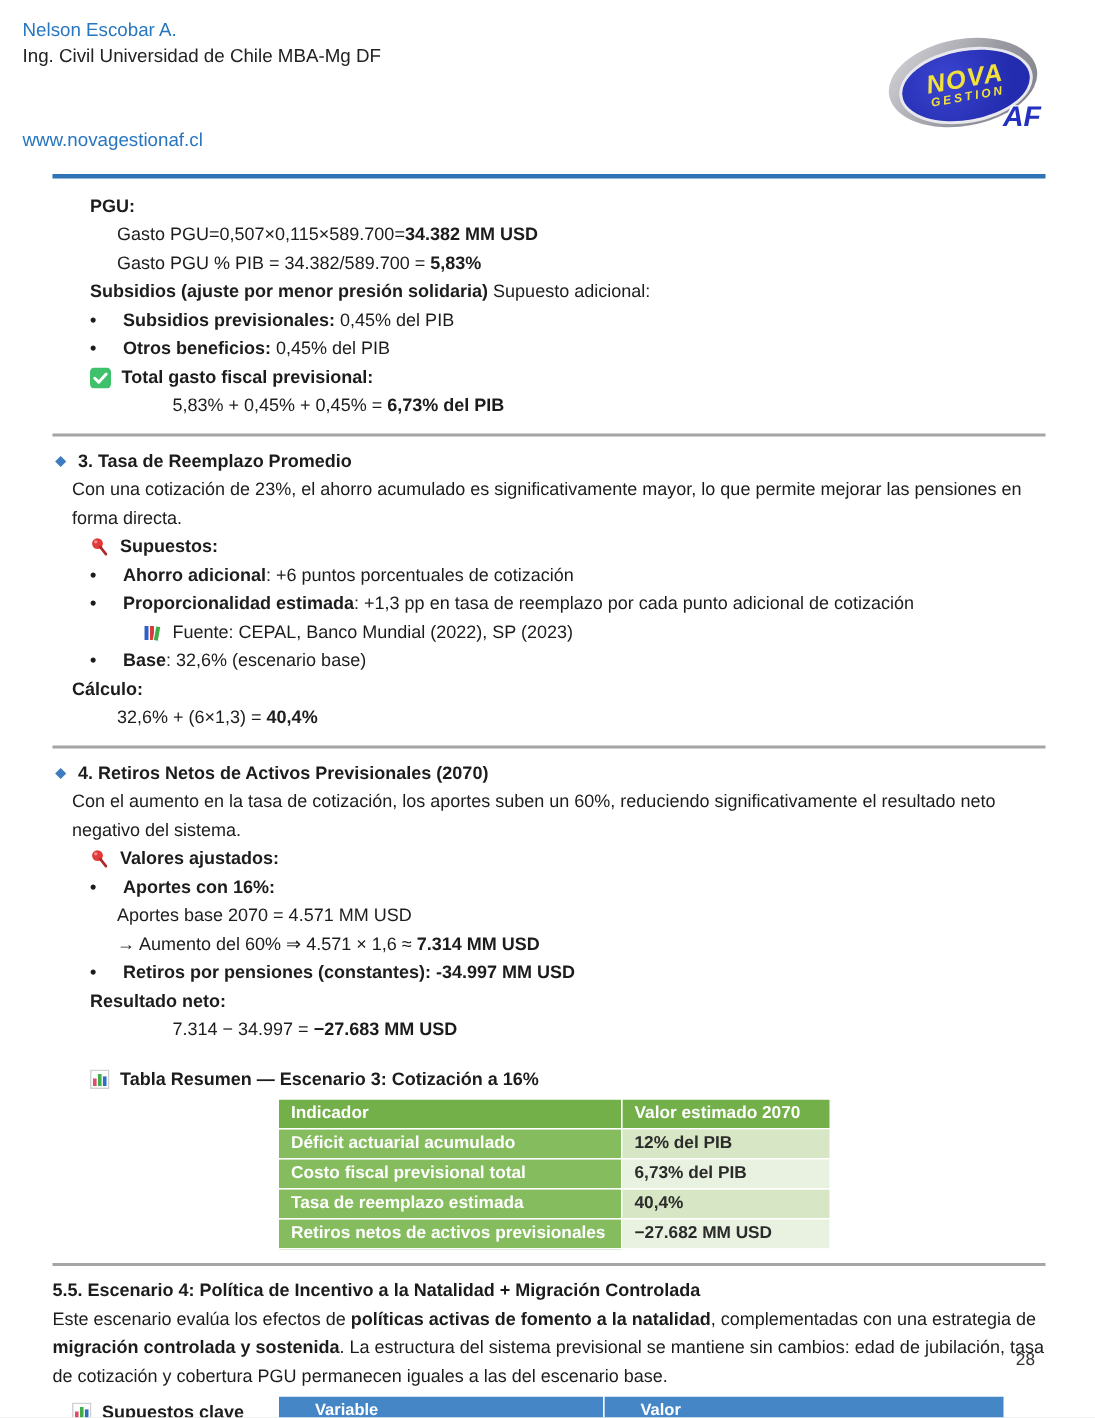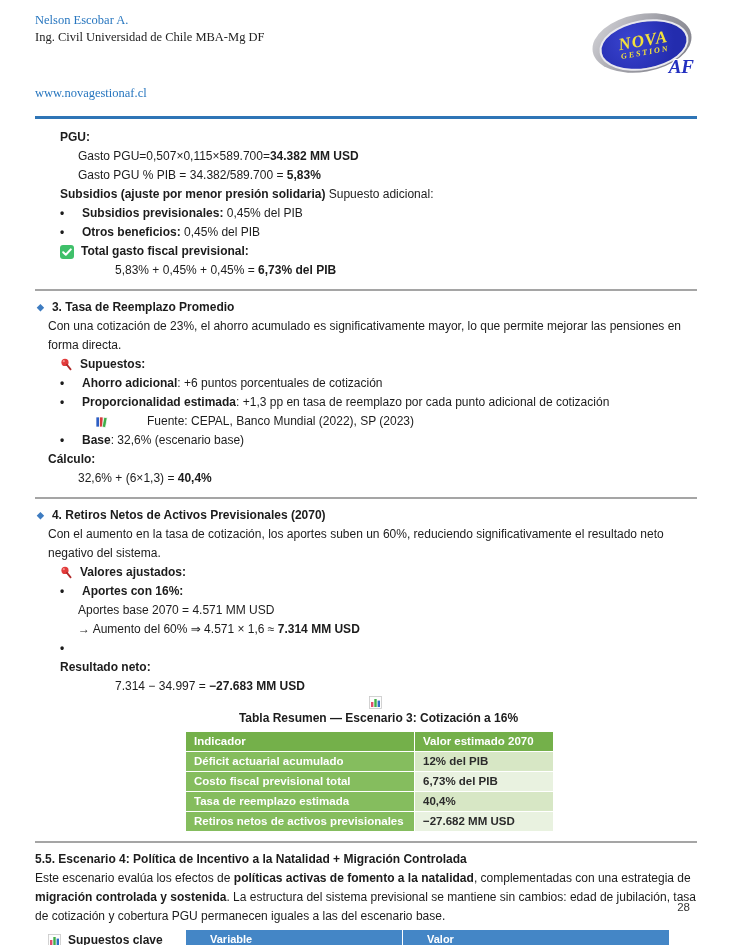--- a/index.html
+++ b/index.html
@@ -3,21 +3,21 @@
 <meta charset="utf-8">
 <style>
   html,body{margin:0;padding:0;background:#e8e8e8;}
   .page{
     width:730px;height:945px;background:#ffffff;position:relative;overflow:hidden;
     font-family:"Liberation Sans",sans-serif;font-size:12px;color:#1c1c1c;
     margin:0 auto;box-sizing:border-box;
   }
   b{font-weight:bold;}
   
-  .header{display:flex;justify-content:space-between;align-items:flex-start;padding:12px 30px 0 35px;font-family:Liberation Serif, serif;}
+  .header{display:flex;justify-content:space-between;align-items:center;padding:12px 30px 0 15px;}
   .hdr-left{line-height:17px;font-size:12.5px;}
   .hdr-name{color:#2776BF;}
   .hdr-degree{color:#222;}
   .hdr-link{color:#2776BF;text-decoration:none;display:inline-block;margin-top:39px;}
   
   .logo{position:relative;width:104px;height:66px;margin-right:4px;}
   .logo-outer{position:absolute;left:0;top:2px;width:100px;height:58px;border-radius:50%;
     background:linear-gradient(135deg,#d8d8dc 0%,#9a9aa2 55%,#7c7c86 100%);transform:rotate(-10deg);}
   .logo-inner{position:absolute;left:7px;top:8px;width:86px;height:46px;border-radius:50%;
     background:radial-gradient(circle at 35% 35%,#3a44d0 0%,#232cae 70%);border:2px solid #e8e8ee;
@@ -134,21 +134,21 @@
     <ul class="bullets">
       <li>
           <span class="bdot">•</span>
           <span><b>Ahorro adicional</b><span>: +6 puntos porcentuales de cotización</span></span>
         </li>
       <li>
           <span class="bdot">•</span>
           <span><b>Proporcionalidad estimada</b><span>: +1,3 pp en tasa de reemplazo por cada punto adicional de cotización</span></span>
         </li>
     </ul>
-    <div class="iconline" style="margin-left:60px;gap:32px;">
+    <div class="iconline" style="margin-left:60px;">
       <span class="icon">
         <svg width="13" height="13" viewBox="0 0 13 13">
             <rect x="1" y="2" width="3.4" height="10" fill="#2D5FC4" stroke="#fff" stroke-width="0.7"></rect>
             <rect x="4.6" y="2" width="3.4" height="10" fill="#D43B3B" stroke="#fff" stroke-width="0.7"></rect>
             <rect x="8.0" y="2.4" width="3.4" height="10" fill="#3FAE49" stroke="#fff" stroke-width="0.7" transform="rotate(10 9.7 7.4)"></rect>
           </svg>
       </span>
       <span>Fuente: CEPAL, Banco Mundial (2022), SP (2023)</span>
     </div>
     <ul class="bullets">
@@ -181,26 +181,27 @@
       <li>
           <span class="bdot">•</span>
           <b>Aportes con 16%:</b>
         </li>
     </ul>
     <div class="ind2">Aportes base 2070 = 4.571 MM USD</div>
     <div class="ind2"><span>→ Aumento del 60% ⇒ 4.571 × 1,6 ≈ </span><b>7.314 MM USD</b></div>
     <ul class="bullets">
       <li>
           <span class="bdot">•</span>
+          <b>Retiros por pensiones (constantes): -34.997 MM USD</b>
         </li>
     </ul>
     <div class="ind1 boldlbl">Resultado neto:</div>
     <div class="ind3"><span>7.314 − 34.997 = </span><b>−27.683 MM USD</b></div>
 
-    <div class="iconline ind1" style="flex-direction:column;">
+    <div class="iconline ind1" style="margin-top:14px;">
       <span class="icon">
         <svg width="13" height="13" viewBox="0 0 13 13">
             <rect x="0.5" y="0.5" width="12" height="12" fill="#fdfdfd" stroke="#c8c8c8" stroke-width="0.8"></rect>
             <rect x="2" y="6" width="2.4" height="5" fill="#E04C6E"></rect>
             <rect x="5.3" y="3" width="2.4" height="8" fill="#3FAE49"></rect>
             <rect x="8.6" y="4.6" width="2.4" height="6.4" fill="#2D6FC4"></rect>
           </svg>
       </span>
       <b>Tabla Resumen — Escenario 3: Cotización a 16%</b>
     </div>

